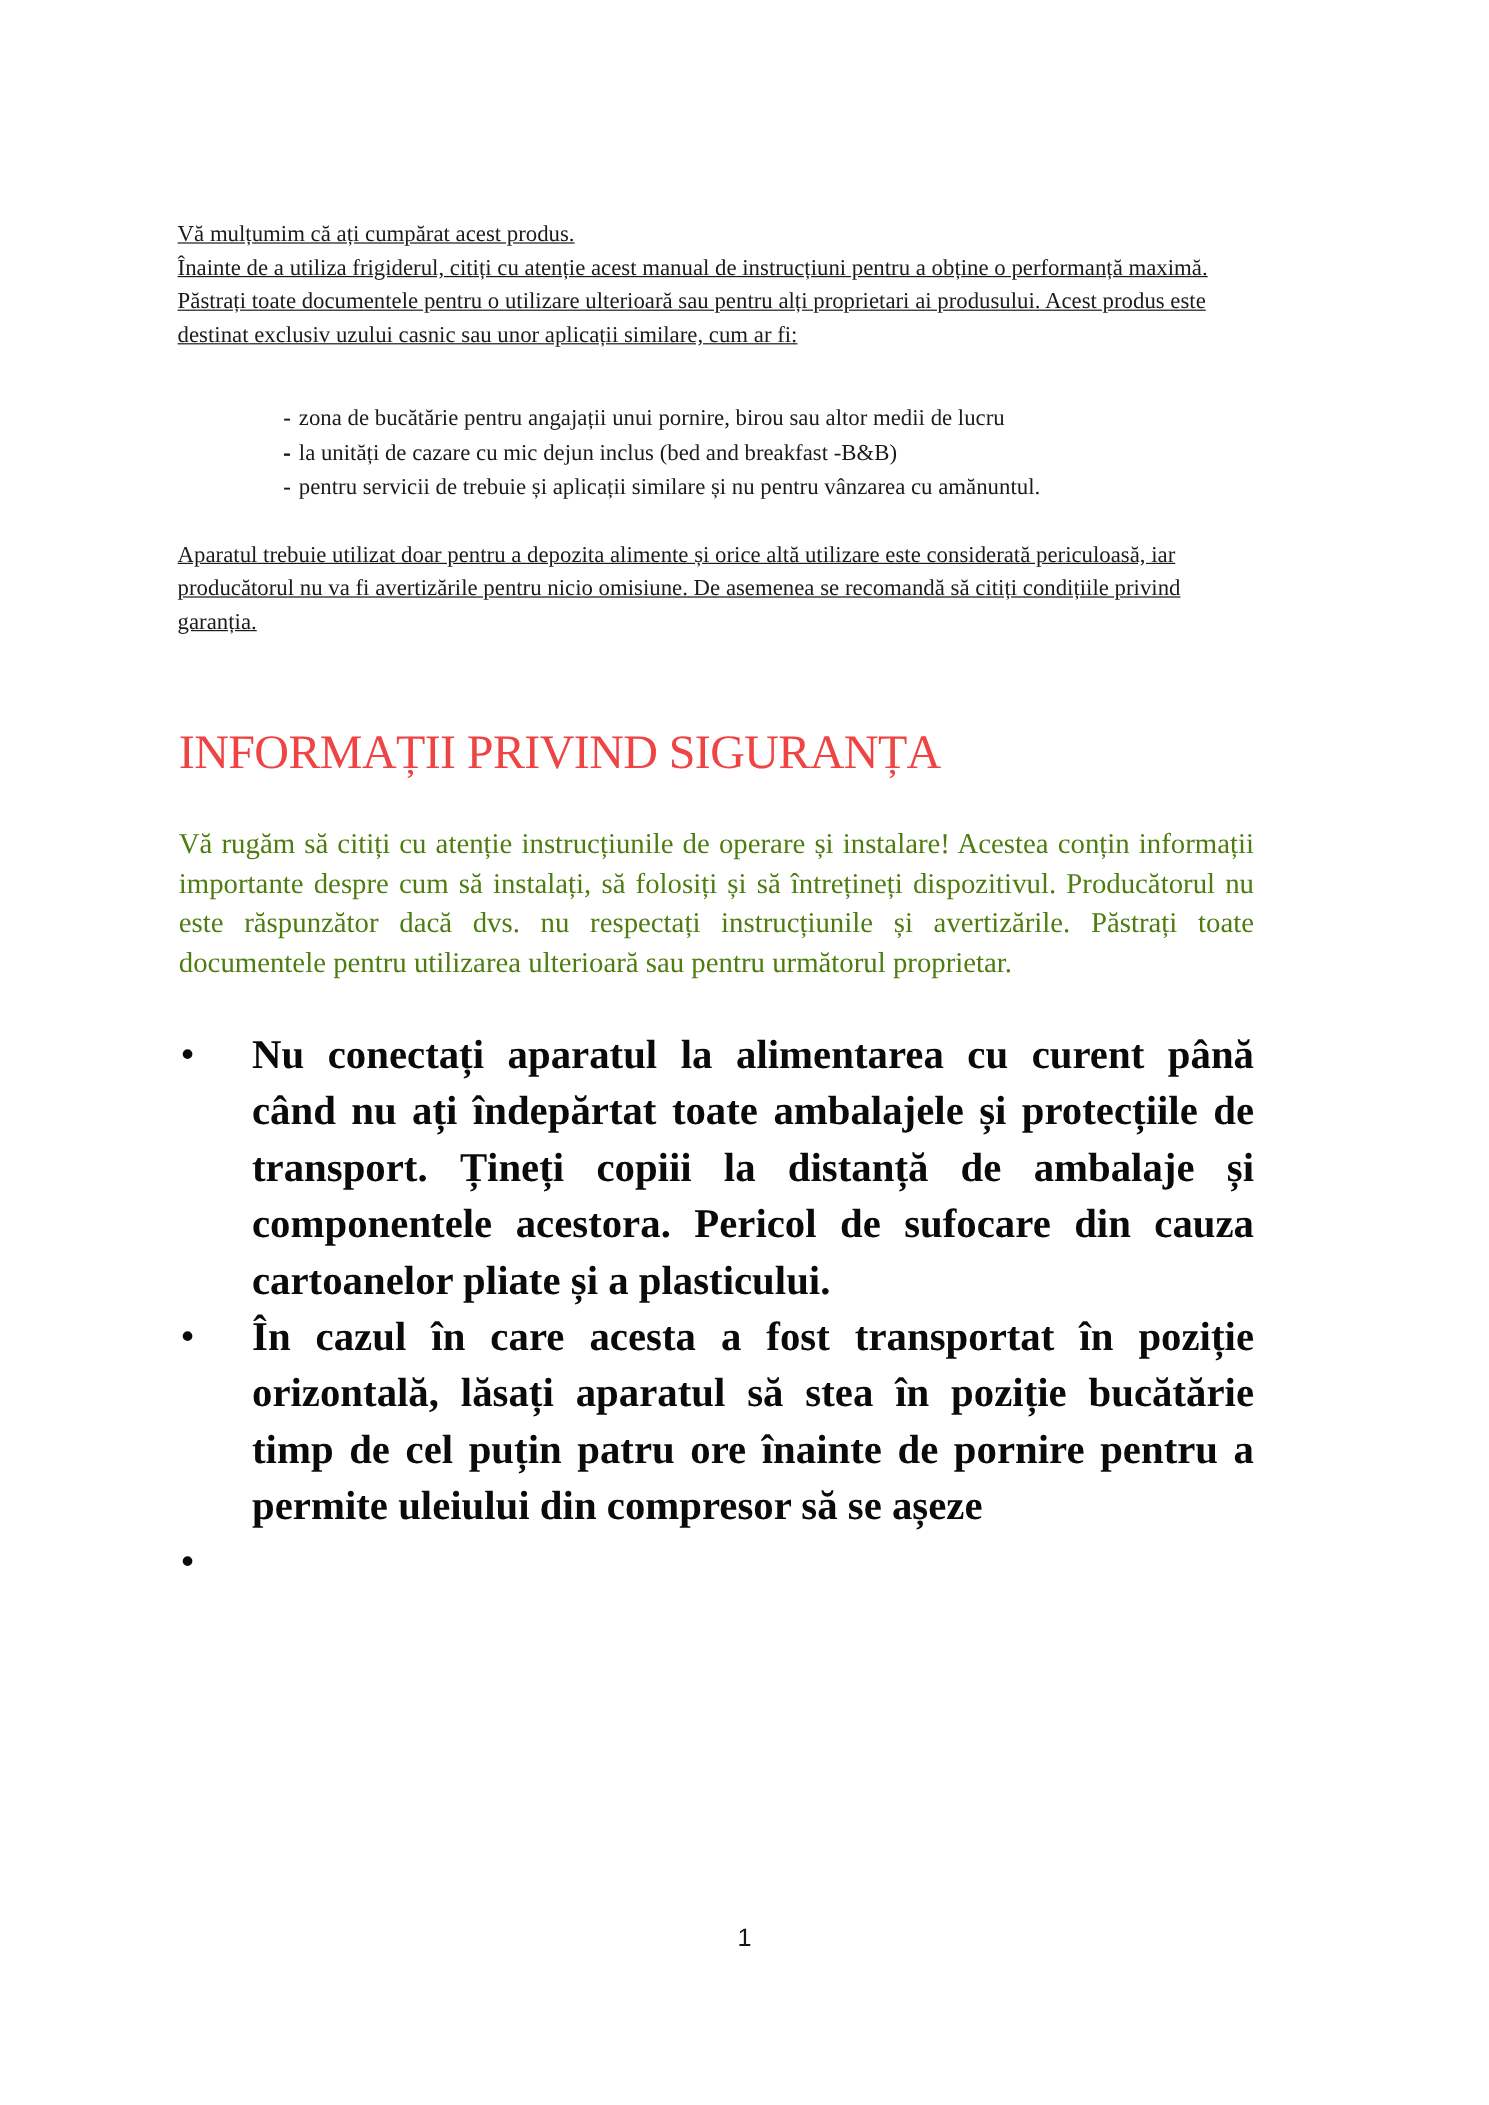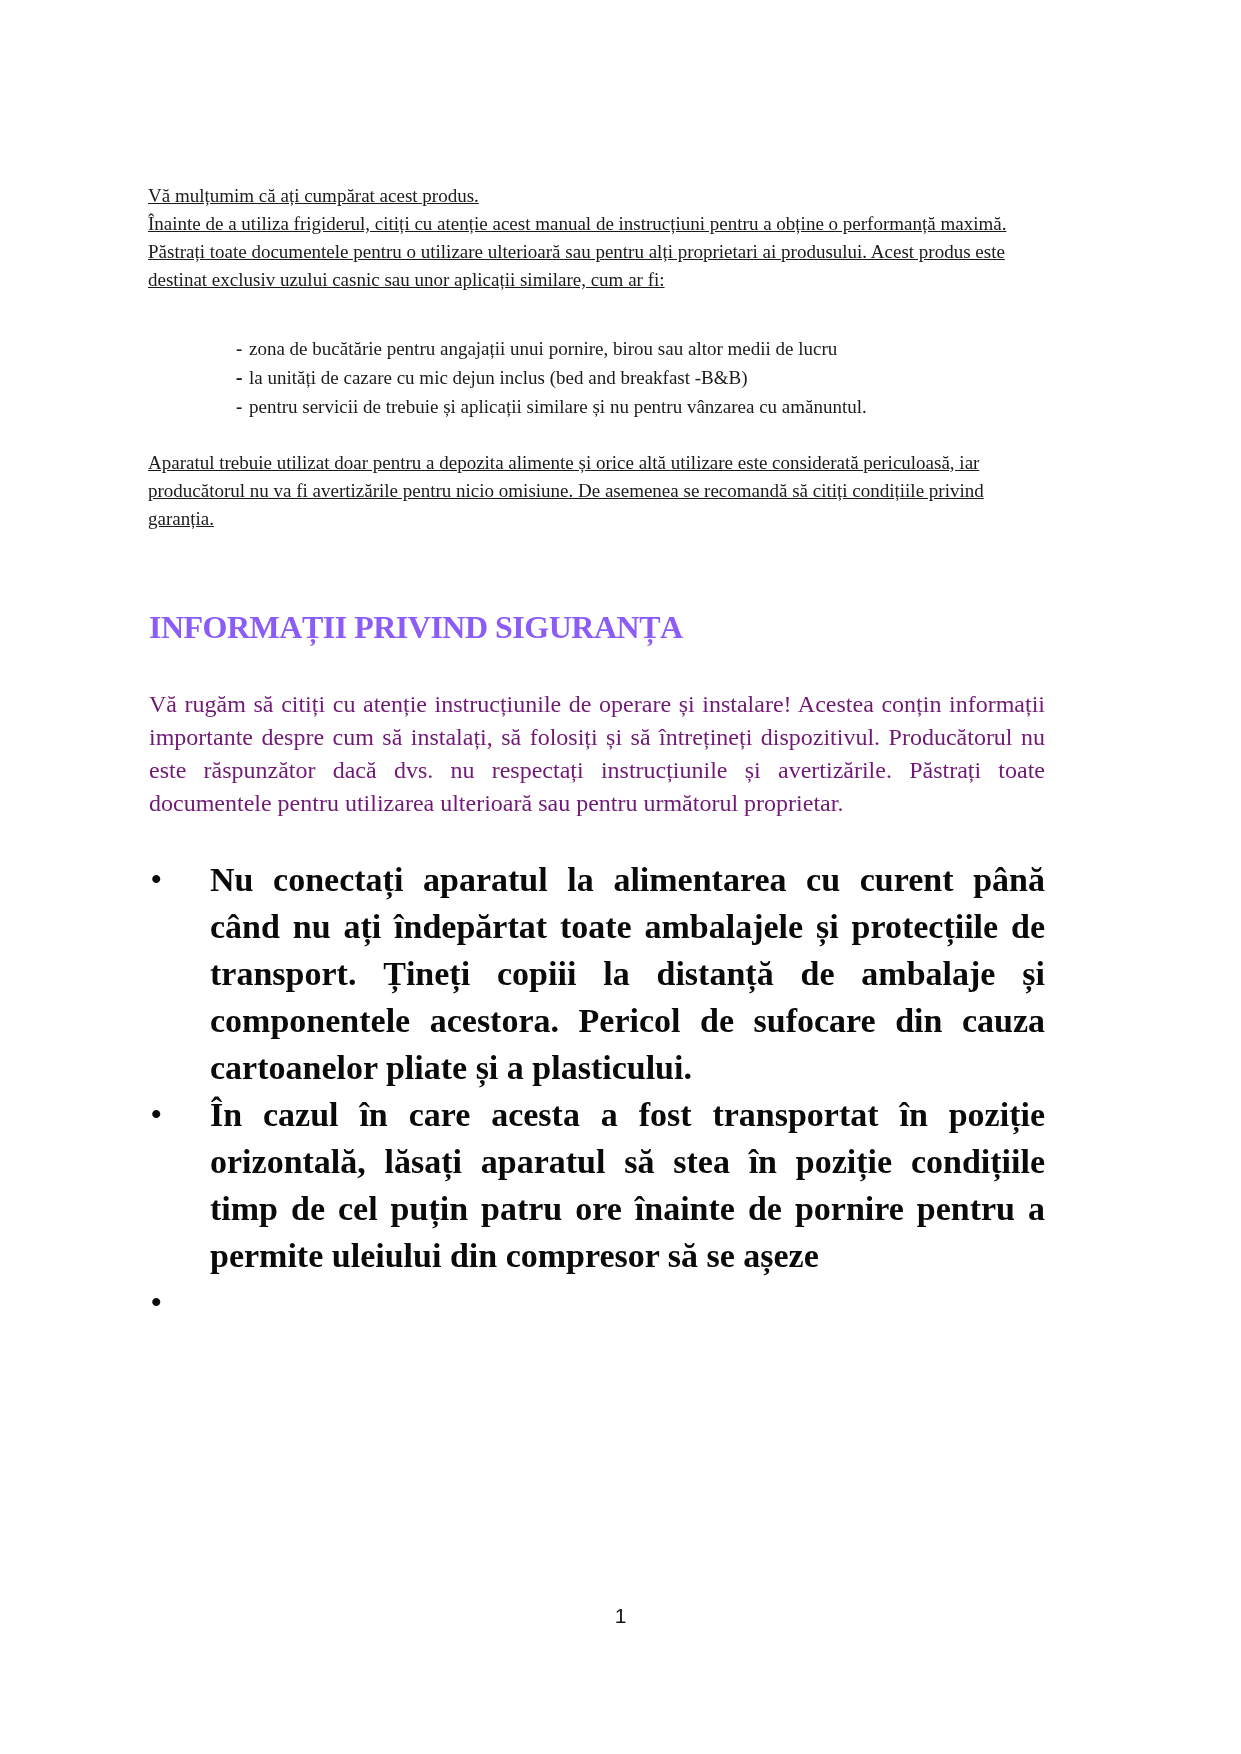--- a/index.html
+++ b/index.html
@@ -42,33 +42,33 @@
 
   
   .safety-section {
     position: absolute;
     left: 149px;
     top: 602px;
     width: 896px;
   }
   .section-title {
     margin: 0;
-    font-size: 32px;
+    font-size: 40px;
     line-height: 50px;
-    font-weight: bold;
+    font-weight: normal;
     letter-spacing: -0.5px;
-    color: #8b5cf6;
+    color: #ef4444;
     white-space: nowrap;
   }
   .section-intro {
     margin: 36px 0 0 0;
     font-size: 24px;
     line-height: 33px;
     text-align: justify;
-    color: #701a75;
+    color: #4d7c0f;
   }
   .bullet-list {
     list-style: none;
     margin: 36px 0 0 0;
     padding: 0;
     font-size: 34px;
     line-height: 47px;
     font-weight: bold;
     color: #0a0a0a;
   }
@@ -132,21 +132,21 @@
     <p class="section-intro">Vă rugăm să citiți cu atenție instrucțiunile de operare și instalare! Acestea conțin informații importante despre cum să instalați, să folosiți și să întrețineți dispozitivul. Producătorul nu este răspunzător dacă dvs. nu respectați instrucțiunile și avertizările. Păstrați toate documentele pentru utilizarea ulterioară sau pentru următorul proprietar.</p>
 
     <ul class="bullet-list">
 
     <li>
         <span class="marker">•</span>
         <span>Nu conectați aparatul la alimentarea cu curent până când nu ați îndepărtat toate ambalajele și protecțiile de transport. Țineți copiii la distanță de ambalaje și componentele acestora. Pericol de sufocare din cauza cartoanelor pliate și a plasticului.</span>
       </li>
         <li>
         <span class="marker">•</span>
-        <span>În cazul în care acesta a fost transportat în poziție orizontală, lăsați aparatul să stea în poziție condițiile timp de cel puțin patru ore înainte de pornire pentru a permite uleiului din compresor să se așeze</span>
+        <span>În cazul în care acesta a fost transportat în poziție orizontală, lăsați aparatul să stea în poziție bucătărie timp de cel puțin patru ore înainte de pornire pentru a permite uleiului din compresor să se așeze</span>
       </li>
         <li>
         <span class="marker">•</span>
       </li>
       </ul>
   </section>
 
   <div class="page-footer">1</div>
 
 </div>

